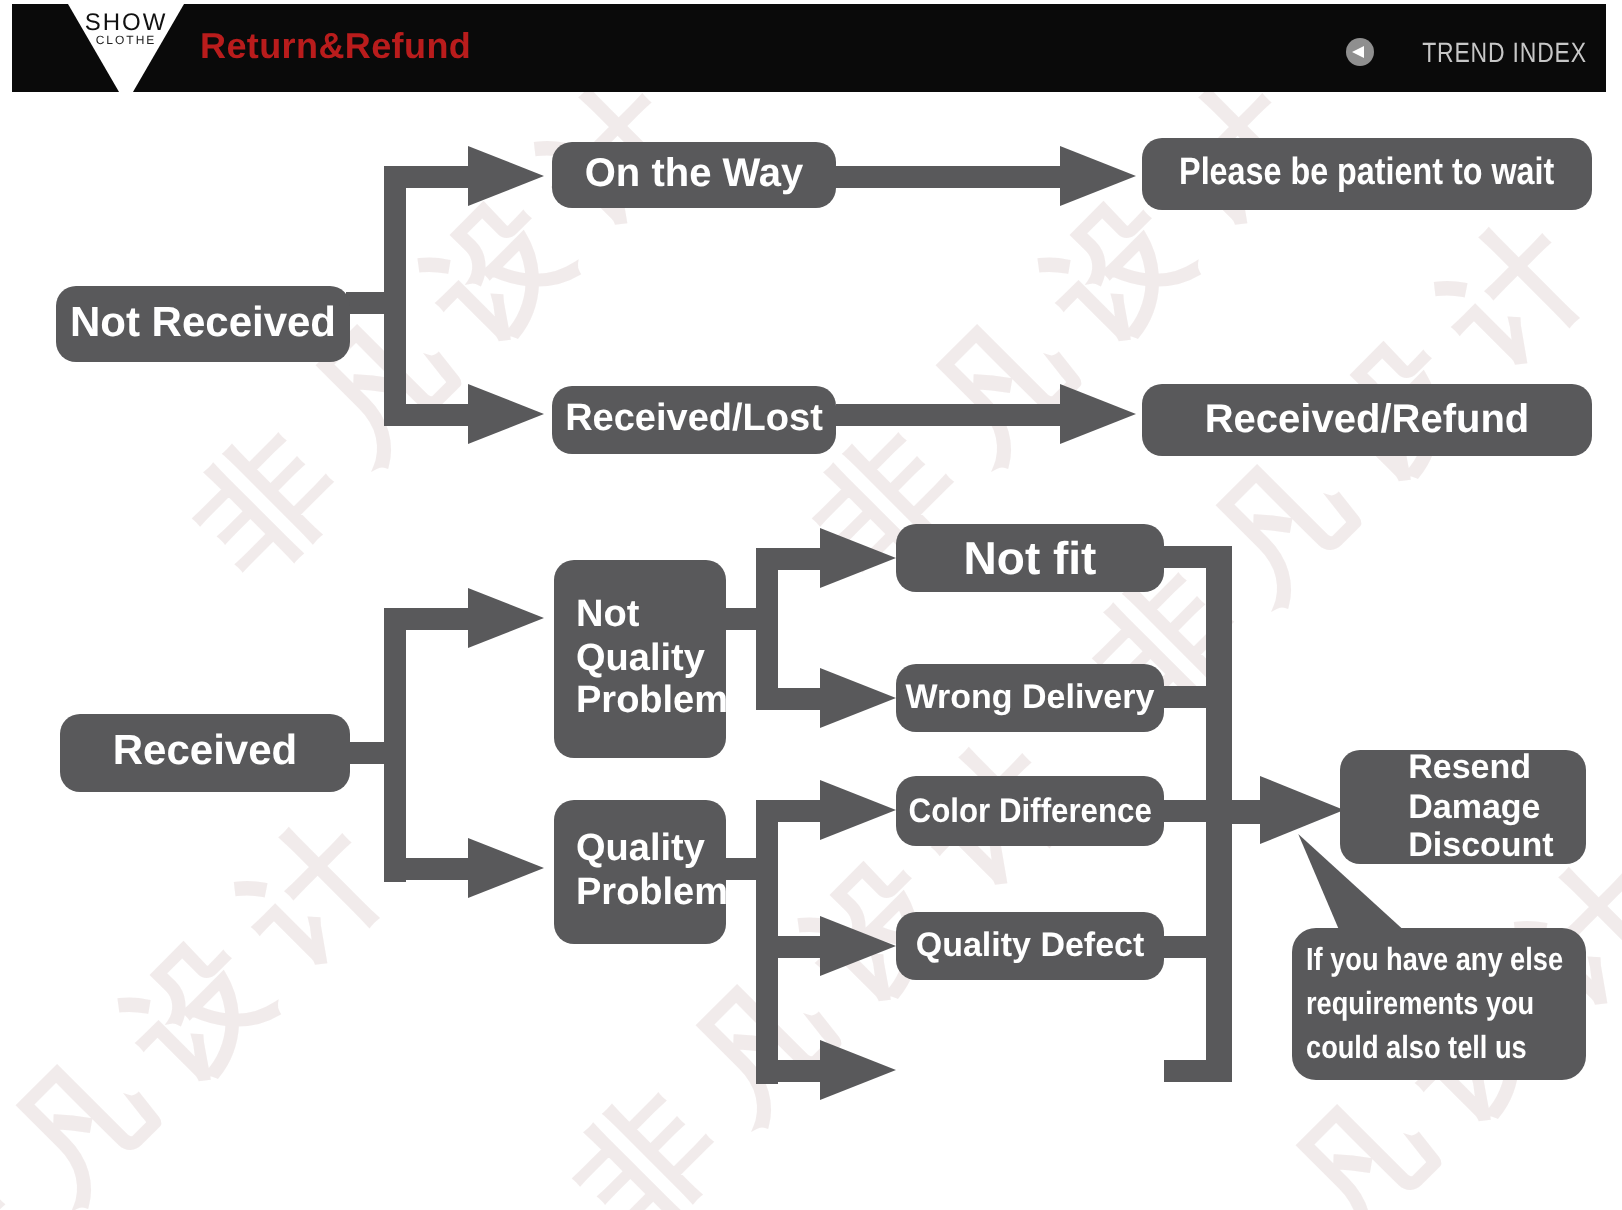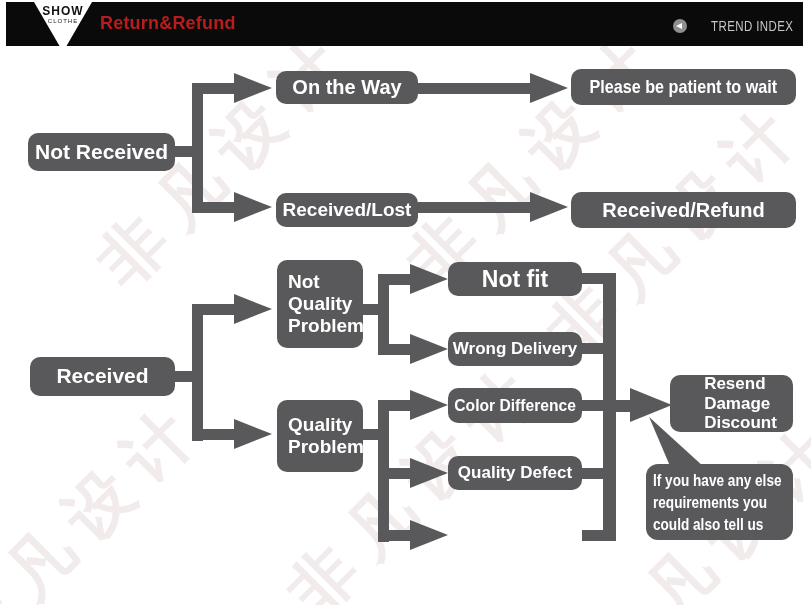--- a/index.html
+++ b/index.html
@@ -13,21 +13,21 @@
     font-size:66px; letter-spacing:16px; white-space:nowrap;
     transform:rotate(-45deg); transform-origin:left center; z-index:0;
     pointer-events:none;
   }
   
   .hdr { position:absolute; left:6px; top:2px; width:797px; height:44px; background:#0a0a0a; z-index:2; }
   .logo-tri {
     position:absolute; left:34px; top:2px; width:58px; height:50px; background:#ffffff;
     clip-path:polygon(0 0,100% 0,50% 100%); z-index:4; text-align:center;
   }
-  .logo-top { font-weight:bold; font-size:12px; letter-spacing:1px; color:#111; margin-top:2px; }
+  .logo-top { font-weight:normal; font-size:12px; letter-spacing:1px; color:#111; margin-top:2px; }
   .logo-bot { font-size:6px; letter-spacing:1px; color:#222; }
   .hdr-title { position:absolute; left:100px; top:13px; color:#b91c1c; font-size:18px; font-weight:bold; z-index:4; letter-spacing:.2px; }
   .trend { position:absolute; right:18px; top:18px; display:flex; align-items:center; gap:6px; z-index:4; }
   .trend-ic { width:14px; height:14px; border-radius:50%; background:#8f8f8f; position:relative; }
   .trend-ic:before { content:""; position:absolute; left:3px; top:4px; width:0; height:0;
     border-top:3px solid transparent; border-bottom:3px solid transparent; border-right:6px solid #fff; }
   .trend-lb { color:#c7c7c7; font-size:14px; letter-spacing:.5px; transform:scaleX(.82); transform-origin:right center; }
   
   .box {
     position:absolute; background:#59595b; color:#fff; font-weight:bold;
@@ -78,21 +78,21 @@
   <div class="ln" style="left:192px; top:83px;  width:11px; height:130px;"></div>
   <div class="ln" style="left:192px; top:83px;  width:44px; height:11px;"></div>
   <div class="ah" style="left:234px; top:73px;"></div>
   <div class="ln" style="left:192px; top:202px; width:44px; height:11px;"></div>
   <div class="ah" style="left:234px; top:192px;"></div>
   <div class="ln" style="left:418px; top:83px;  width:114px; height:11px;"></div>
   <div class="ah" style="left:530px; top:73px;"></div>
   <div class="ln" style="left:418px; top:202px; width:114px; height:11px;"></div>
   <div class="ah" style="left:530px; top:192px;"></div>
 
-  <div class="box" style="left:28px; top:133px; width:147px; height:38px; font-size:21px;">Not Received</div>
+  <div class="box" style="left:28px; top:143px; width:147px; height:38px; font-size:21px;">Not Received</div>
   <div class="box" style="left:276px; top:71px; width:142px; height:33px; font-size:20px;">On the Way</div>
   <div class="box" style="left:276px; top:193px; width:142px; height:34px; font-size:19px;">Received/Lost</div>
   <div class="box" style="left:571px; top:69px; width:225px; height:36px; font-size:19px;">
     <span class="cx85">Please be patient to wait</span>
   </div>
   <div class="box" style="left:571px; top:192px; width:225px; height:36px; font-size:20px;">Received/Refund</div>
 
   <div class="ln" style="left:175px; top:371px; width:24px; height:11px;"></div>
   <div class="ln" style="left:192px; top:304px; width:11px; height:137px;"></div>
   <div class="ln" style="left:192px; top:304px; width:44px; height:11px;"></div>
@@ -119,21 +119,21 @@
   <div class="ln" style="left:582px; top:343px; width:22px; height:11px;"></div>
   <div class="ln" style="left:582px; top:400px; width:22px; height:11px;"></div>
   <div class="ln" style="left:582px; top:468px; width:22px; height:11px;"></div>
   <div class="ln" style="left:582px; top:530px; width:22px; height:11px;"></div>
   <div class="ln" style="left:603px; top:273px; width:13px; height:268px;"></div>
   <div class="ln" style="left:616px; top:400px; width:18px; height:12px;"></div>
   <div class="ah big" style="left:630px; top:388px;"></div>
 
   <div class="box" style="left:30px; top:357px; width:145px; height:39px; font-size:21px;">Received</div>
 
-  <div class="box leftalign" style="left:277px; top:260px; width:86px; height:88px; font-size:19px; padding-left:11px; box-sizing:border-box;">
+  <div class="box leftalign" style="left:277px; top:280px; width:86px; height:99px; font-size:19px; padding-left:11px; box-sizing:border-box;">
     <div class="rlines">
       <span>Not</span>
       <span>Quality</span>
       <span>Problem</span>
     </div>
   </div>
 
   <div class="box leftalign" style="left:277px; top:400px; width:86px; height:72px; font-size:19px; padding-left:11px; box-sizing:border-box;">
     <div class="rlines">
       <span>Quality</span>

